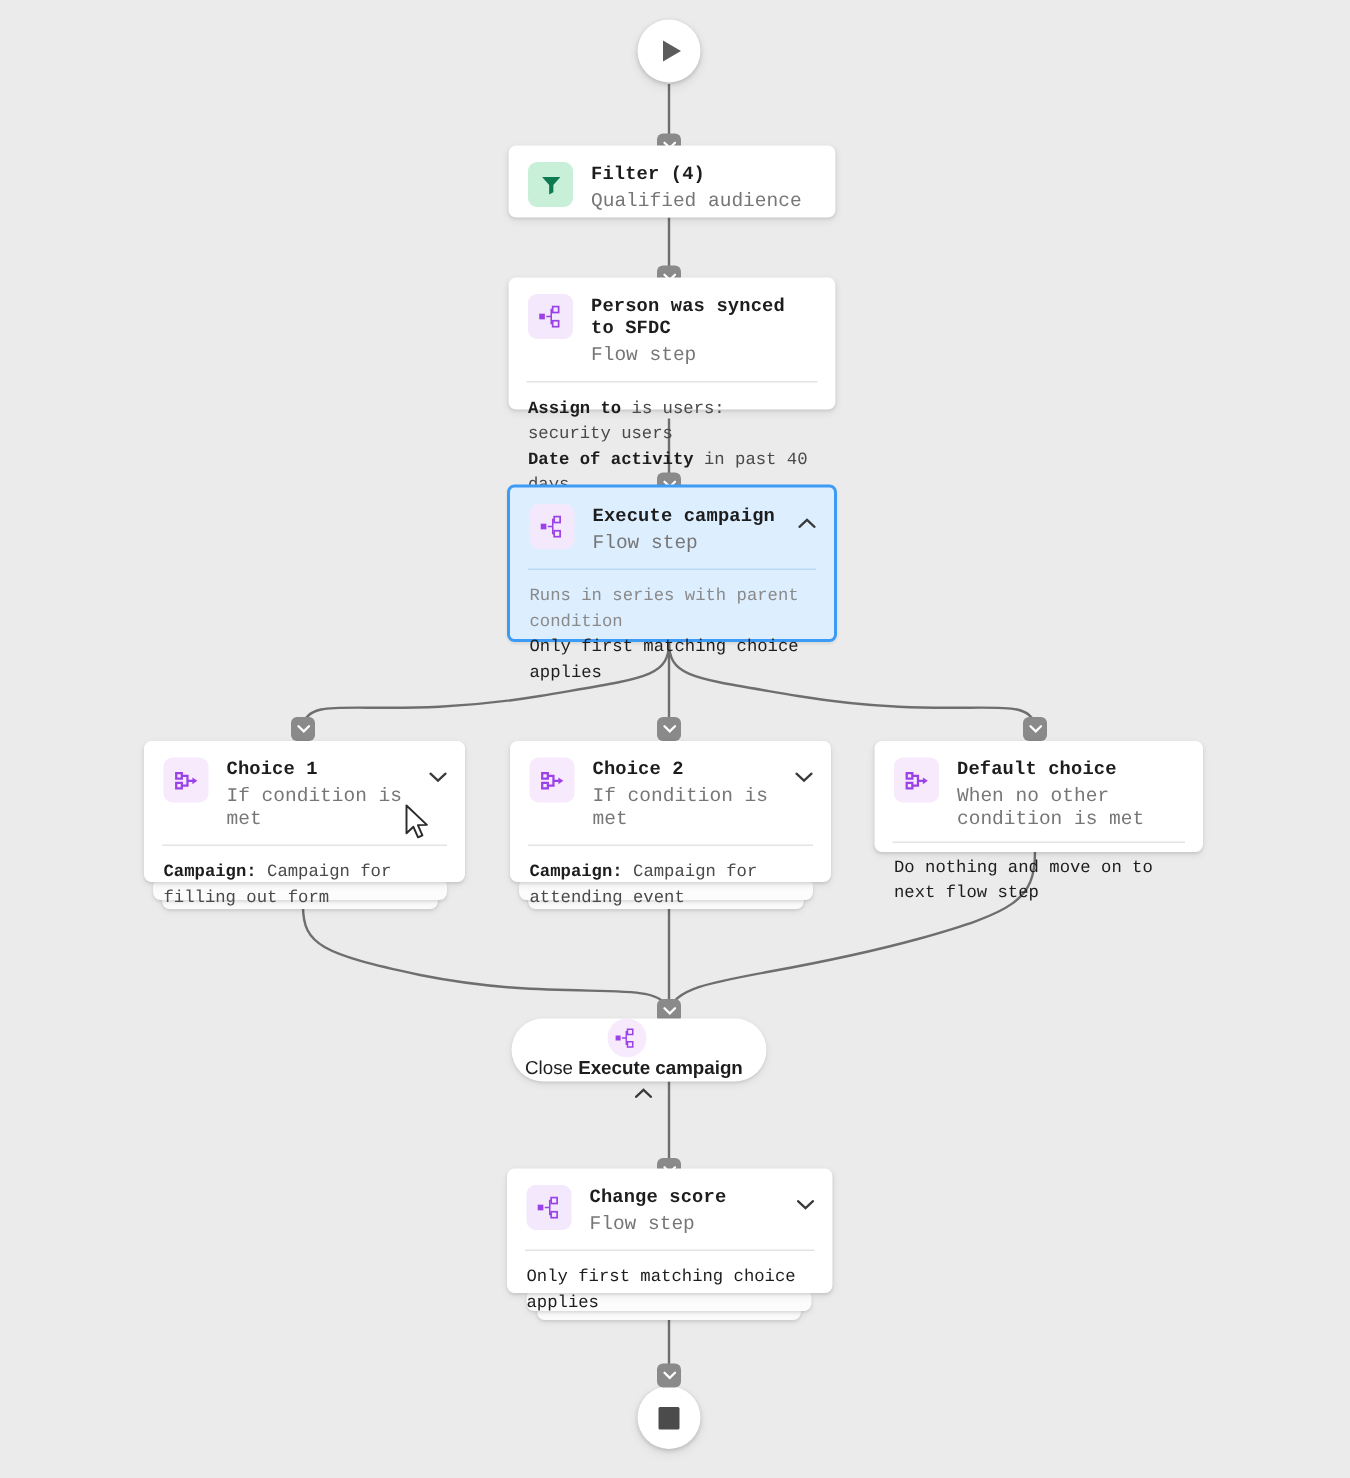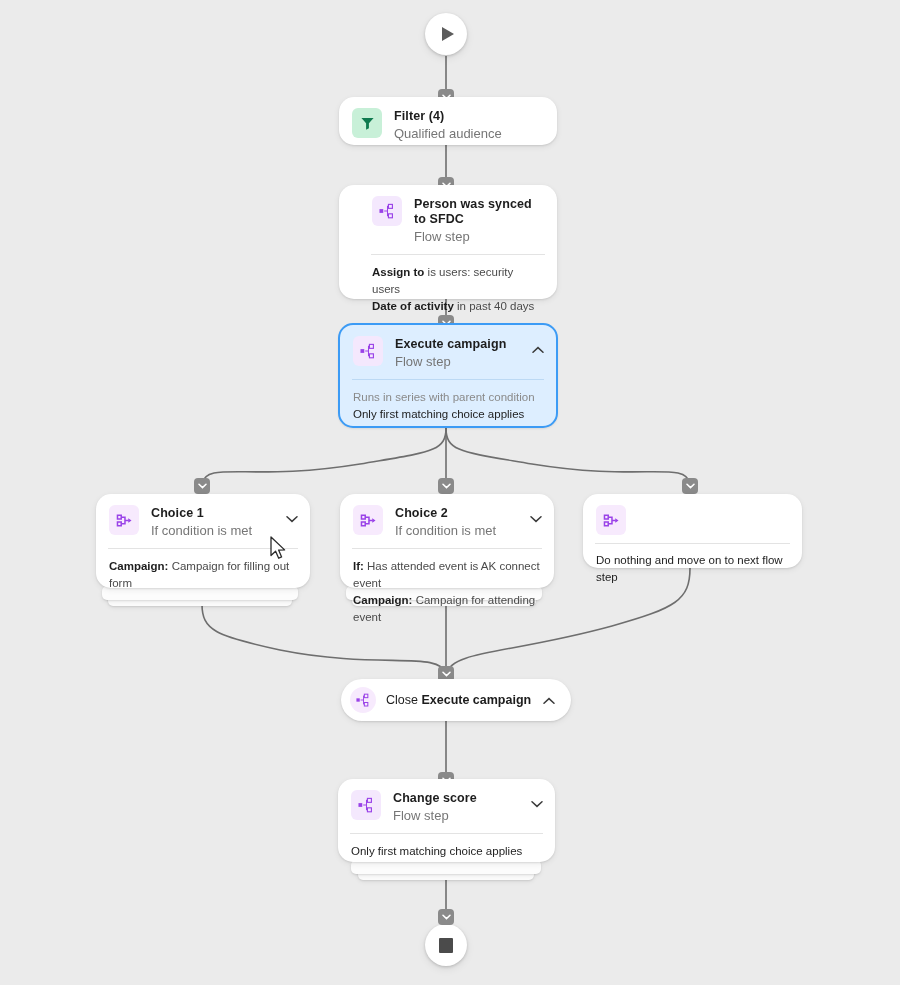--- a/index.html
+++ b/index.html
@@ -26,22 +26,23 @@
 
   
   .badge {
     position: absolute; width: 16px; height: 16px; border-radius: 4px;
     background: #8a8a8a; display: flex; align-items: center; justify-content: center;
   }
   .badge svg { display: block; }
 
   
   .card {
-    position: absolute; background: #ffffff; border-radius: 15px;
+    position: absolute; background: #ffffff; border-radius: 5px;
     box-shadow: 0 1px 2px rgba(0,0,0,.10), 0 2px 6px rgba(0,0,0,.07);
+    font-family: Liberation Mono, monospace;
   }
   .card.selected {
     background: #ddeeff; border: 2px solid #3c9bf5;
     box-shadow: 0 1px 2px rgba(0,0,0,.08);
   }
   .stack-l1, .stack-l2 {
     position: absolute; background: #fcfcfc; border-radius: 5px;
     box-shadow: 0 1px 2px rgba(0,0,0,.10), 0 2px 5px rgba(0,0,0,.06);
   }
   .chead { display: flex; align-items: flex-start; padding: 11px 12px 10px 13px; }
@@ -61,21 +62,21 @@
   .cbody { padding: 9px 13px 12px 13px; }
   .crow { font-size: 11.5px; color: #4a4a4a; line-height: 17px; }
   .crow b { color: #1d1d1d; font-weight: bold; }
   .crow.muted { color: #8a8a8a; }
   .crow.dark { color: #1d1d1d; }
 
   
   .pill {
     position: absolute; background: #ffffff; border-radius: 999px;
     box-shadow: 0 1px 2px rgba(0,0,0,.10), 0 2px 6px rgba(0,0,0,.07);
-    display: flex; align-items: center; padding: 0 16px 0 9px; height: 42px;
+    display: flex; align-items: center; padding: 0 16px 0 9px; height: 42px; flex-direction: column;
   }
   .pill .cicon { width: 26px; height: 26px; flex: 0 0 26px; border-radius: 50%; margin-right: 10px; }
   .pill-label { font-size: 12.5px; color: #1d1d1d; line-height: 15px; }
   .pill-label b { font-weight: bold; }
   .pill .chev { padding-top: 0; margin-left: 12px; }
 
   
   #cursor { position: absolute; pointer-events: none; }
 </style>
 </head>
@@ -169,21 +170,21 @@
             <path d="M1.5 2.2h13l-5 5.6v5.2l-3 1.6V7.8z" fill="#0f7a4f"></path>
           </svg>
       </div>
       <div class="ctitles">
         <div class="ctitle">Filter (4)</div>
         <div class="csub">Qualified audience</div>
       </div>
     </div>
   </div>
 
-  <div class="card" style="left:339px; top:185px; width:218px; height:114px;padding-left:20px;">
+  <div class="card" style="left:339px; top:185px; width:218px; height:88px;">
     <div class="chead">
       <div class="cicon icon-purple">
         <svg width="17" height="16" viewBox="0 0 18 16">
           <rect x="0.5" y="6" width="4" height="4" fill="#9a42e8"></rect>
           <path d="M5.5 8h3.5M9 8V3h1M9 8v5h1" stroke="#9a42e8" stroke-width="1.1" fill="none"></path>
           <rect x="10" y="1" width="4.2" height="4.2" fill="none" stroke="#9a42e8" stroke-width="1.2"></rect>
           <rect x="10" y="11" width="4.2" height="4.2" fill="none" stroke="#9a42e8" stroke-width="1.2"></rect>
         </svg>
       </div>
       <div class="ctitles">
@@ -279,41 +280,41 @@
         <div class="csub">If condition is met</div>
       </div>
       <div class="chev">
         <svg width="12" height="8" viewBox="0 0 12 8">
             <path d="M1 1.8 L6 6.4 L11 1.8" stroke="#3a3a3a" stroke-width="1.5" fill="none" stroke-linecap="round"></path>
           </svg>
       </div>
     </div>
     <div class="cdiv"></div>
     <div class="cbody">
-      <div class="crow">
-        <b>If: </b>
-        <span>Has attended event is AK connect event</span>
-      </div>
       <div class="crow">
         <b>Campaign: </b>
         <span>Campaign for attending event</span>
       </div>
     </div>
   </div>
 
   <div class="card" style="left:583px; top:494px; width:219px; height:74px;">
     <div class="chead" style="padding-bottom:8px;">
       <div class="cicon icon-purple-light">
         <svg width="17" height="15" viewBox="0 0 18 16">
           <path d="M1.5 2.5h4v4h-4z M1.5 9.5h4v4h-4z" fill="none" stroke="#9a42e8" stroke-width="1.6"></path>
           <path d="M5.5 4.5h4v7h-4" stroke="#9a42e8" stroke-width="1.6" fill="none"></path>
           <path d="M9.5 8h4" stroke="#9a42e8" stroke-width="1.6" fill="none"></path>
           <path d="M13 5.6 L16.5 8 L13 10.4z" fill="#9a42e8"></path>
         </svg>
       </div>
+      <div class="ctitles">
+        <div class="ctitle">Default choice</div>
+        <div class="csub">When no other condition is met</div>
+      </div>
     </div>
     <div class="cdiv"></div>
     <div class="cbody" style="padding-top:8px;">
       <div class="crow dark">Do nothing and move on to next flow step</div>
     </div>
   </div>
 
   <div class="pill" style="left:341px; top:679px;">
     <div class="cicon icon-purple-light">
       <svg width="15" height="14" viewBox="0 0 18 16">

